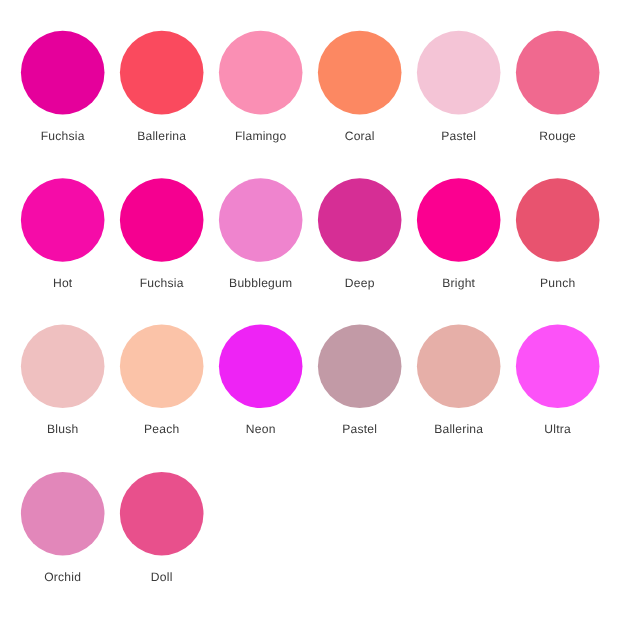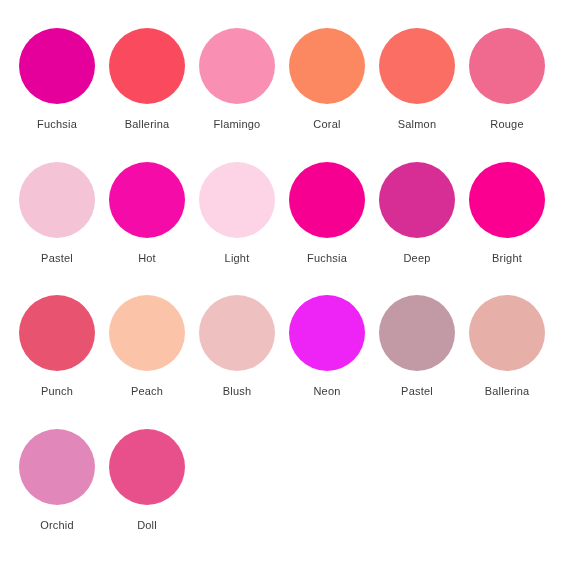--- a/index.html
+++ b/index.html
@@ -60,76 +60,76 @@
     </div>
     <div class="swatch-cell">
       <div class="swatch-circle" style="background-color: rgb(250, 143, 180);"></div>
       <div class="swatch-label">Flamingo</div>
     </div>
     <div class="swatch-cell">
       <div class="swatch-circle" style="background-color: rgb(252, 136, 98);"></div>
       <div class="swatch-label">Coral</div>
     </div>
     <div class="swatch-cell">
-      <div class="swatch-circle" style="background-color: rgb(250, 110, 99);"></div>
-      <div class="swatch-label">Salmon</div>
+      <div class="swatch-circle" style="background-color: rgb(244, 196, 214);"></div>
+      <div class="swatch-label">Pastel</div>
     </div>
     <div class="swatch-cell">
       <div class="swatch-circle" style="background-color: rgb(240, 105, 143);"></div>
       <div class="swatch-label">Rouge</div>
     </div>
     <div class="swatch-cell">
-      <div class="swatch-circle" style="background-color: rgb(244, 196, 214);"></div>
-      <div class="swatch-label">Pastel</div>
-    </div>
-    <div class="swatch-cell">
       <div class="swatch-circle" style="background-color: rgb(245, 12, 168);"></div>
       <div class="swatch-label">Hot</div>
     </div>
     <div class="swatch-cell">
-      <div class="swatch-circle" style="background-color: rgb(253, 212, 230);"></div>
-      <div class="swatch-label">Light</div>
+      <div class="swatch-circle" style="background-color: rgb(245, 0, 144);"></div>
+      <div class="swatch-label">Fuchsia</div>
     </div>
     <div class="swatch-cell">
-      <div class="swatch-circle" style="background-color: rgb(245, 0, 144);"></div>
-      <div class="swatch-label">Fuchsia</div>
+      <div class="swatch-circle" style="background-color: rgb(239, 132, 206);"></div>
+      <div class="swatch-label">Bubblegum</div>
     </div>
     <div class="swatch-cell">
       <div class="swatch-circle" style="background-color: rgb(214, 46, 149);"></div>
       <div class="swatch-label">Deep</div>
     </div>
     <div class="swatch-cell">
       <div class="swatch-circle" style="background-color: rgb(251, 0, 144);"></div>
       <div class="swatch-label">Bright</div>
     </div>
     <div class="swatch-cell">
       <div class="swatch-circle" style="background-color: rgb(232, 83, 111);"></div>
       <div class="swatch-label">Punch</div>
     </div>
     <div class="swatch-cell">
+      <div class="swatch-circle" style="background-color: rgb(239, 192, 192);"></div>
+      <div class="swatch-label">Blush</div>
+    </div>
+    <div class="swatch-cell">
       <div class="swatch-circle" style="background-color: rgb(251, 195, 168);"></div>
       <div class="swatch-label">Peach</div>
-    </div>
-    <div class="swatch-cell">
-      <div class="swatch-circle" style="background-color: rgb(239, 192, 192);"></div>
-      <div class="swatch-label">Blush</div>
     </div>
     <div class="swatch-cell">
       <div class="swatch-circle" style="background-color: rgb(238, 35, 245);"></div>
       <div class="swatch-label">Neon</div>
     </div>
     <div class="swatch-cell">
       <div class="swatch-circle" style="background-color: rgb(194, 154, 166);"></div>
       <div class="swatch-label">Pastel</div>
     </div>
     <div class="swatch-cell">
       <div class="swatch-circle" style="background-color: rgb(230, 175, 168);"></div>
       <div class="swatch-label">Ballerina</div>
     </div>
     <div class="swatch-cell">
+      <div class="swatch-circle" style="background-color: rgb(252, 82, 248);"></div>
+      <div class="swatch-label">Ultra</div>
+    </div>
+    <div class="swatch-cell">
       <div class="swatch-circle" style="background-color: rgb(226, 135, 186);"></div>
       <div class="swatch-label">Orchid</div>
     </div>
     <div class="swatch-cell">
       <div class="swatch-circle" style="background-color: rgb(232, 80, 140);"></div>
       <div class="swatch-label">Doll</div>
     </div>
   </div>
 
 </body></html>

